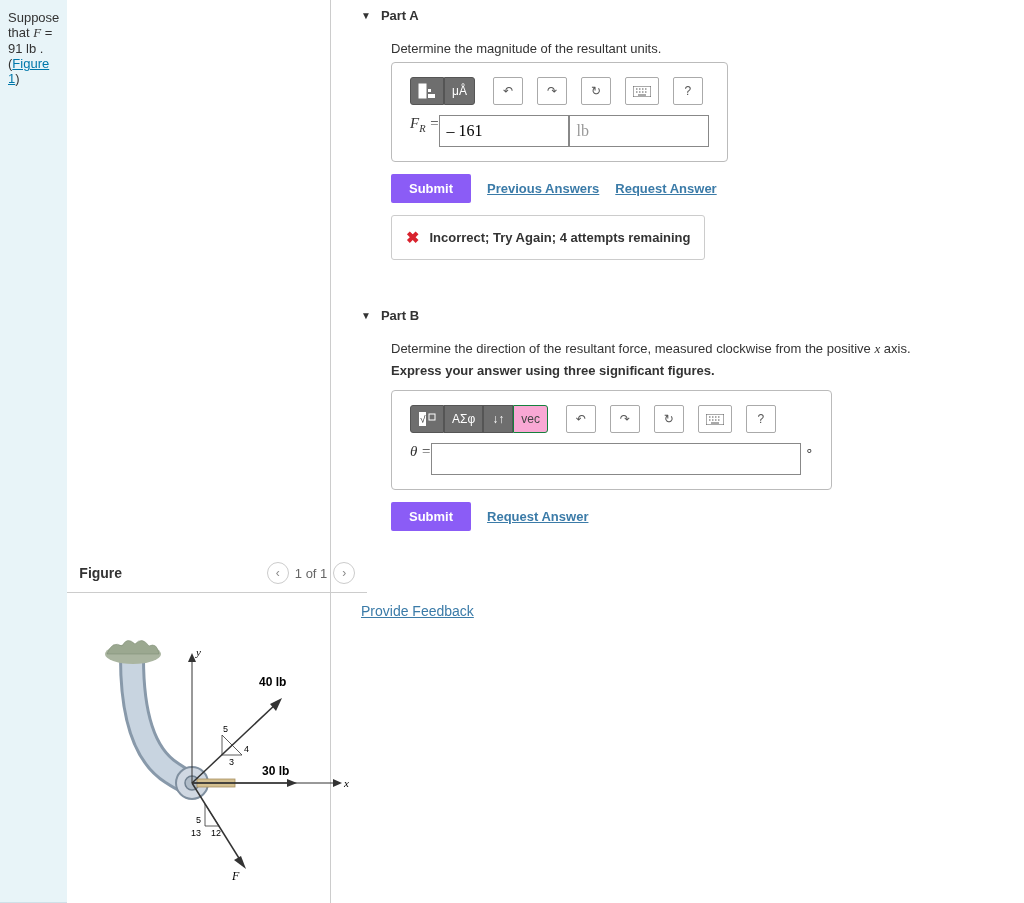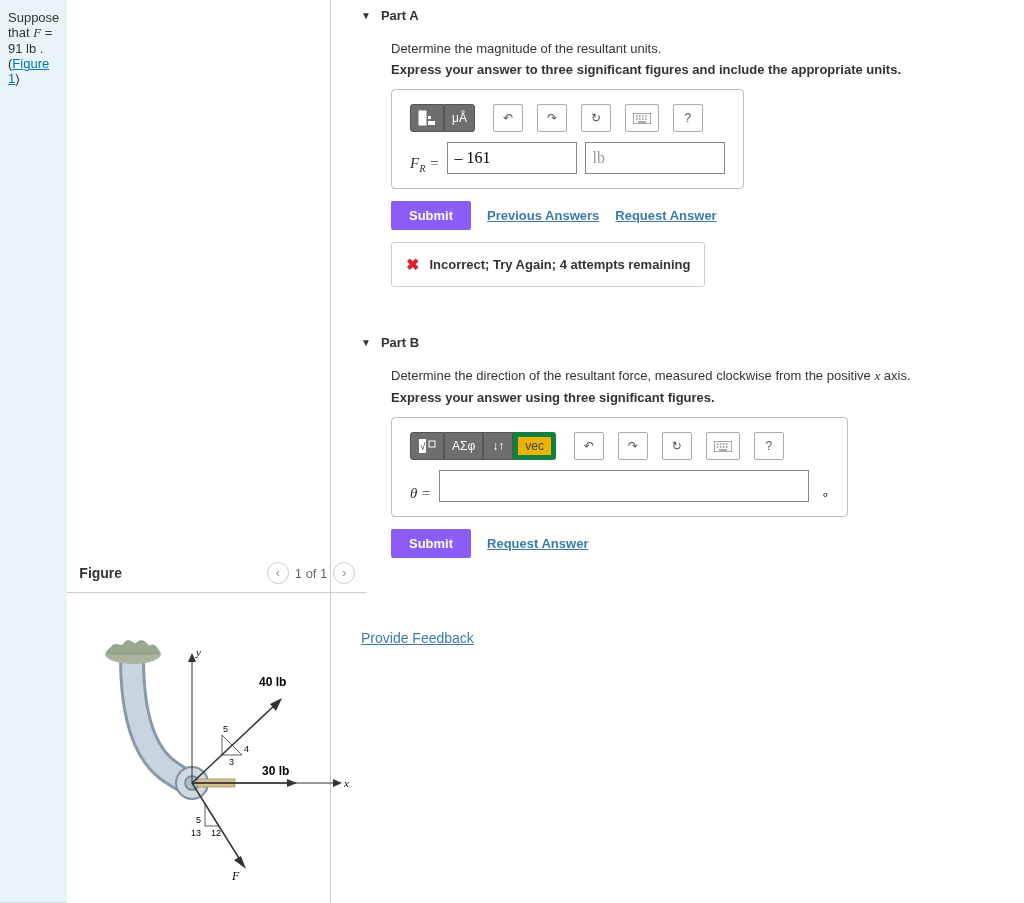--- a/index.html
+++ b/index.html
@@ -21,21 +21,21 @@
 .part-body{padding:10px 60px 10px 60px}
 .instruction{margin-bottom:6px;font-size:13px}
 .instruction-bold{font-weight:bold;margin-bottom:12px;font-size:13px}
 .answer-box{border:1px solid #bbb;border-radius:4px;background:#fff;padding:14px 18px;margin-bottom:12px;display:inline-block}
 .toolbar{display:flex;gap:8px;align-items:center;margin-bottom:10px}
 .tool-btn{background:#6e6e6e;color:#fff;border:1px solid #555;padding:4px 7px;font-size:12px;cursor:pointer;display:flex;align-items:center;justify-content:center;min-width:30px;height:28px}
 .tool-btn.light{background:#fff;color:#555;border:1px solid #aaa;margin-left:6px;border-radius:2px}
 .tool-group{display:flex;margin-right:4px}
 .tool-group .tool-btn:first-child{border-radius:3px 0 0 3px}
 .tool-group .tool-btn:last-child{border-radius:0 3px 3px 0}
-.answer-row{display:flex;align-items:flex-end;gap:8px}
+.answer-row{display:flex;align-items:flex-start;gap:0}
 .answer-label{font-style:italic;font-family:'Times New Roman',serif;font-size:15px}
 .answer-input{border:1px solid #888;padding:4px 6px;font-size:16px;height:32px}
 .value-input{width:130px;font-family:'Times New Roman',serif}
 .unit-input{width:140px;font-family:'Times New Roman',serif;color:#999}
 .wide-input{width:370px}
 .degree-symbol{font-size:13px;margin-left:4px}
 .submit-row{display:flex;align-items:center;gap:16px;margin-bottom:12px}
 .submit-btn{background:#8b5cf6;color:#fff;border:none;padding:7px 18px;font-size:13px;cursor:pointer;border-radius:2px;font-weight:bold}
 .link{color:#3b7ba8;text-decoration:underline;cursor:pointer;font-size:13px;font-weight:bold}
 .feedback-box{border:1px solid #ccc;border-radius:3px;padding:12px 14px;display:flex;align-items:center;gap:10px;font-weight:bold;font-size:13px;width:fit-content}
@@ -110,21 +110,20 @@
 <div class="right-panel">
 
   
   <div class="part">
     <div class="part-header">
       <span class="collapse-icon">▼</span>
       <span>Part A</span>
     </div>
     <div class="part-body">
       <p class="instruction">Determine the magnitude of the resultant units.</p>
-      <p class="instruction-bold">Express your answer to three significant figures and include the appropriate units.</p>
 
       <div class="answer-box">
         <div class="toolbar">
           <div class="tool-group">
             <button class="tool-btn">
                 <svg width="18" height="16">
                   <rect x="1" y="1" width="7" height="14" fill="#fff" stroke="#fff" stroke-width="1"></rect>
                   <rect x="10" y="6" width="3" height="3" fill="#fff"></rect>
                   <rect x="10" y="11" width="7" height="4" fill="#fff"></rect>
                 </svg>
@@ -179,21 +178,21 @@
           <div class="tool-group">
             <button class="tool-btn">
                 <svg width="18" height="16">
                   <rect x="1" y="1" width="7" height="14" fill="#fff"></rect>
                   <text x="2" y="12" font-size="10" fill="#333">√</text>
                   <rect x="11" y="3" width="6" height="6" fill="none" stroke="#fff"></rect>
                 </svg>
               </button>
             <button class="tool-btn">ΑΣφ</button>
             <button class="tool-btn">↓↑</button>
-            <button class="tool-btn" style="background:#eab308;color:#444;border:5px solid #15803d">vec</button>
+            <button class="tool-btn" style="background:#f9a8d4;color:#444;border:1px solid #15803d">vec</button>
           </div>
           <button class="tool-btn light">↶</button>
           <button class="tool-btn light">↷</button>
           <button class="tool-btn light">↻</button>
           <button class="tool-btn light">
               <svg width="18" height="11">
                 <rect x="0" y="0" width="18" height="11" rx="1" fill="none" stroke="#555"></rect>
                 <line x1="3" y1="3" x2="15" y2="3" stroke="#555" stroke-dasharray="1.5 1.5"></line>
                 <line x1="3" y1="6" x2="15" y2="6" stroke="#555" stroke-dasharray="1.5 1.5"></line>
                 <line x1="5" y1="9" x2="13" y2="9" stroke="#555"></line>

